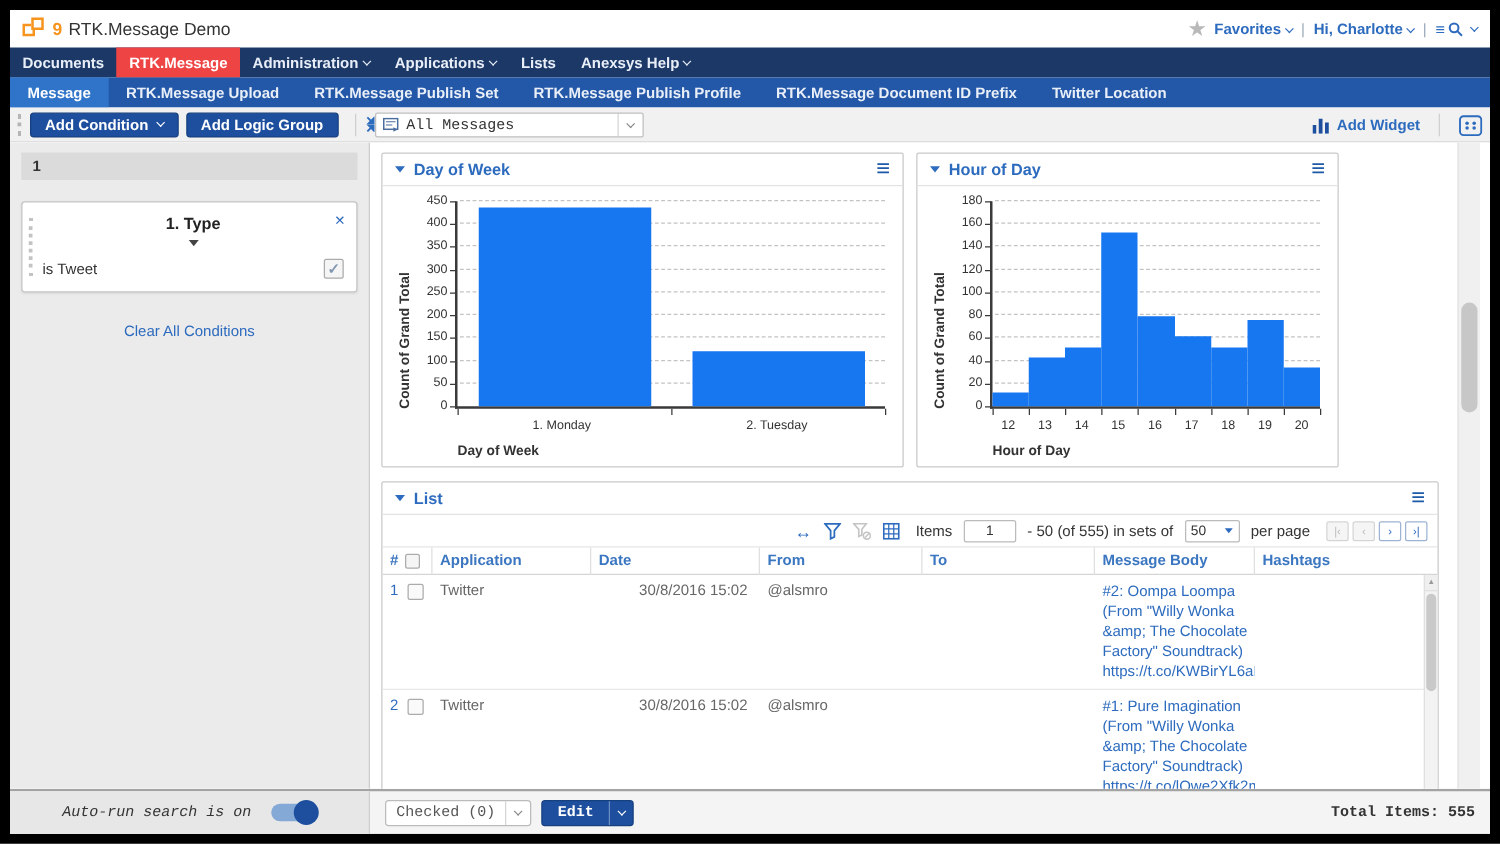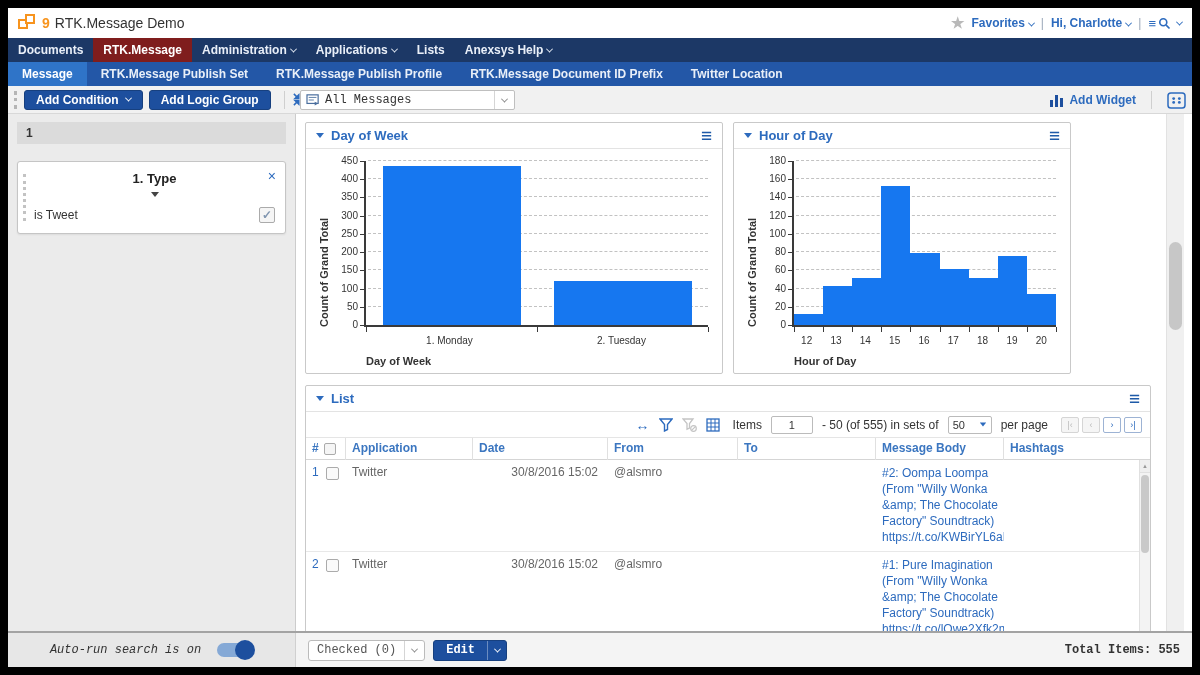--- a/index.html
+++ b/index.html
@@ -16,21 +16,21 @@
   .app-title { font-size:14px; color:#333; }
   .hdr-right { margin-left:auto; display:flex; align-items:center; gap:7px; font-size:12px; font-weight:bold; color:#2D6BBE; }
   .star { color:#B9B9B9; font-size:15px; }
   .hdr-sep { color:#9AA7B8; font-weight:normal; }
   .chev { display:inline-block; width:5px; height:5px; border-right:1.5px solid currentColor; border-bottom:1.5px solid currentColor; transform:rotate(45deg) translate(-1px,-1px); margin-left:4px; }
   .menu-lines { font-size:13px; font-weight:bold; }
 
   
   .mainnav { height:24px; background:#1C3866; display:flex; flex:none; }
   .mainnav .tab { color:#E9EFF8; font-size:12px; font-weight:bold; line-height:24px; padding:0 10px; display:flex; align-items:center; cursor:default; }
-  .mainnav .tab.active { background:#7f1d1d; color:#fff; }
+  .mainnav .tab.active { background:#ef4444; color:#fff; }
   .subnav { height:24px; background:#2357A7; display:flex; flex:none; }
   .subnav .tab { color:#E9EFF8; font-size:12px; font-weight:bold; line-height:24px; padding:0 14px; }
   .subnav .tab.active { background:#2F74C8; color:#fff; }
 
   
   .toolbar { height:28px; background:#F1F1F1; border-bottom:1px solid #D8D8D8; position:relative; display:flex; align-items:center; padding-left:6px; flex:none; }
   .drag-dots { width:4px; height:18px; border-left:3px dotted #B5B5B5; margin-right:6px; }
   .btn-primary { background:#1D4F9E; color:#fff; font-size:12px; font-weight:bold; height:20px; line-height:18px; padding:0 11px; border-radius:3px; border:1px solid #17407F; display:inline-flex; align-items:center; margin-right:6px; }
   .tb-sep { width:1px; height:18px; background:#CFCFCF; margin:0 7px; }
   .icon-btn { display:inline-flex; align-items:center; }
@@ -178,20 +178,21 @@
         <span>Lists</span>
       </div>
     <div class="tab">
         <span>Anexsys Help</span>
         <span class="chev"></span>
       </div>
   </div>
 
   <div class="subnav">
     <div class="tab active">Message</div>
+    <div class="tab">RTK.Message Upload</div>
     <div class="tab">RTK.Message Publish Set</div>
     <div class="tab">RTK.Message Publish Profile</div>
     <div class="tab">RTK.Message Document ID Prefix</div>
     <div class="tab">Twitter Location</div>
   </div>
 
   <div class="toolbar">
     <span class="drag-dots"></span>
     <span class="btn-primary">
         <span>Add Condition</span>
@@ -260,20 +261,21 @@
         <div class="cond-title">
             <span>1. Type</span>
             <span class="tri"></span>
           </div>
         <span class="cond-close">×</span>
         <div class="cond-value">
           <span>is Tweet</span>
           <span class="cb">✓</span>
         </div>
       </div>
+      <div class="clear-link">Clear All Conditions</div>
     </div>
 
     <div class="main">
 
       <div class="panel panel-dow">
         <div class="panel-hd">
           <span class="tri tri-blue"></span>
           <span class="ttl">Day of Week</span>
           <span class="burger">≡</span>
         </div>

